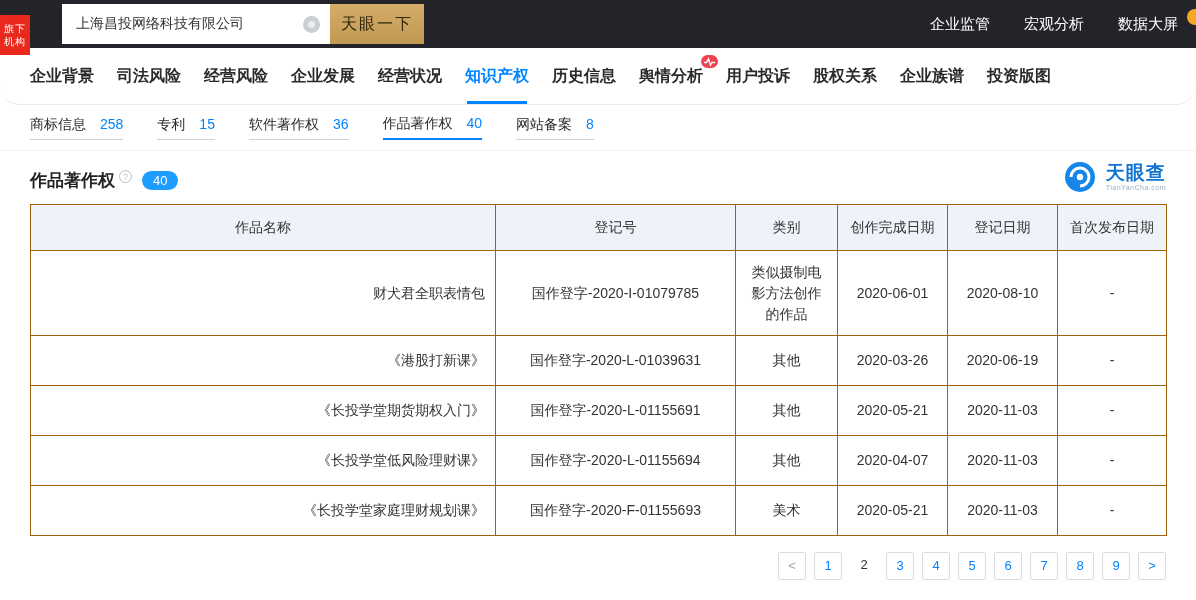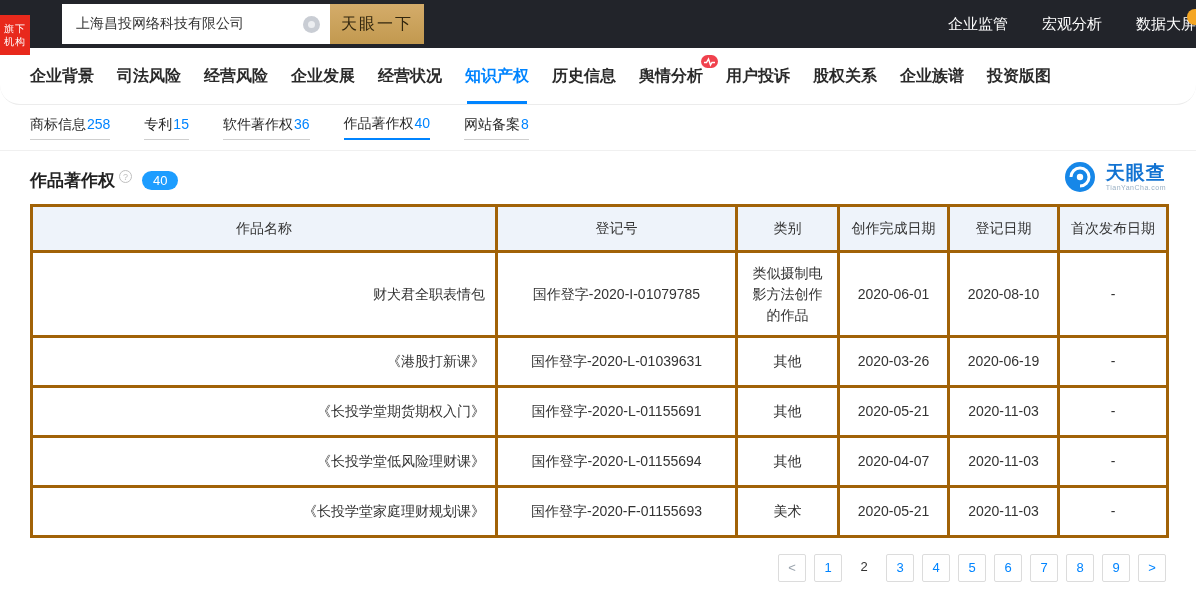--- a/index.html
+++ b/index.html
@@ -14,60 +14,60 @@
   .search-wrap { display:flex; margin-left:62px; height:40px; }
   .search-box { width:268px; background:#fff; display:flex; align-items:center;
     padding:0 10px 0 14px; font-size:14px; color:#333; }
   .search-text { flex:1; white-space:nowrap; overflow:hidden; }
   .camera-icon { width:17px; height:17px; border-radius:50%; background:#c9cdd4; position:relative; flex:none; cursor:pointer; }
   .camera-icon::after { content:""; position:absolute; left:5px; top:5px; width:7px; height:7px;
     border-radius:50%; background:#eceef1; }
   .search-btn { width:94px; height:40px; border:none; cursor:pointer;
     background:linear-gradient(#d4ac6a,#c2994f); color:#33270e; font-size:16px; letter-spacing:2px;
     font-family:inherit; }
-  .top-links { margin-left:auto; display:flex; gap:34px; }
+  .top-links { margin-left:auto; margin-right:18px; display:flex; gap:34px; }
   .top-links a { color:#fff; font-size:15px; text-decoration:none; cursor:pointer; white-space:nowrap; }
   .corner-icon { position:absolute; right:-7px; top:9px; width:16px; height:16px; border-radius:50%;
     background:#f5a623; }
 
   
   .main-tabs { display:flex; align-items:stretch; height:57px; padding:0 30px; gap:23px;
     border-bottom:1px solid #ececec; background:#fff;border-radius:20px; }
   .tab { position:relative; display:flex; align-items:center; font-size:16px; font-weight:600;
     color:#2a2a2a; cursor:pointer; white-space:nowrap; }
   .tab.active { color:#0084ff; }
   .tab.active::after { content:""; position:absolute; left:2px; right:2px; bottom:0; height:3px;
     background:#0084ff; }
   .pulse-badge { position:absolute; top:7px; right:-15px; width:17px; height:13px; background:#f0414d;
     border-radius:7px; display:flex; align-items:center; justify-content:center; }
 
   
   .sub-tabs { display:flex; align-items:flex-end; height:46px; padding:0 30px 10px; gap:34px;
     border-bottom:1px solid #f0f0f0; background:#fff; }
   .subtab { font-size:14px; color:#2a2a2a; padding-bottom:5px; border-bottom:1px solid #cfcfcf;
     cursor:pointer; white-space:nowrap; }
-  .subtab .count { color:#0084ff; margin-left:1px; }
+  .subtab .count { color:#0084ff; margin-left:14px; }
   .subtab.active { border-bottom:2px solid #0084ff; }
 
   
   .content { padding:0 30px; position:relative; }
   .section-header { display:flex; align-items:center; padding:18px 0 12px; }
   .section-title { font-size:17px; font-weight:bold; color:#222; }
   .help-icon { width:13px; height:13px; border:1px solid #bfbfbf; border-radius:50%; color:#bfbfbf;
     font-size:9px; line-height:12px; text-align:center; margin:-8px 0 0 4px; cursor:pointer; }
   .count-badge { margin-left:10px; background:#1d9dff; color:#fff; font-size:13px;
     padding:2px 11px; border-radius:10px; }
   .logo { position:absolute; right:30px; top:10px; display:flex; align-items:center; gap:10px; }
   .logo-text { display:flex; flex-direction:column; line-height:1; }
   .logo-name { color:#1273d2; font-size:19px; font-weight:bold; letter-spacing:1px; }
   .logo-domain { color:#9ab0c4; font-size:7px; margin-top:2px; letter-spacing:.5px; }
 
   
   table.works { width:1136px; border-collapse:collapse; table-layout:fixed; }
-  table.works th, table.works td { border:3px solid #a16207; font-size:14px; color:#333;
+  table.works th, table.works td { border:1px solid #a16207; font-size:14px; color:#333;
     text-align:center; padding:8px 10px; }
   table.works th { background:#eef3fa; height:46px; font-weight:400; }
   table.works td { height:50px; line-height:1.5; }
   table.works td.name-cell { text-align:right; padding-left:20px; }
   table.works tr.tall td { height:85px; }
 
   
   .pagination { display:flex; justify-content:flex-end; gap:8px; padding:16px 0 0; }
   .page-btn { min-width:28px; height:28px; line-height:26px; border:1px solid #dcdcdc; border-radius:2px;
     background:#fff; color:#0084ff; font-size:13px; text-align:center; cursor:pointer; padding:0 6px; }

